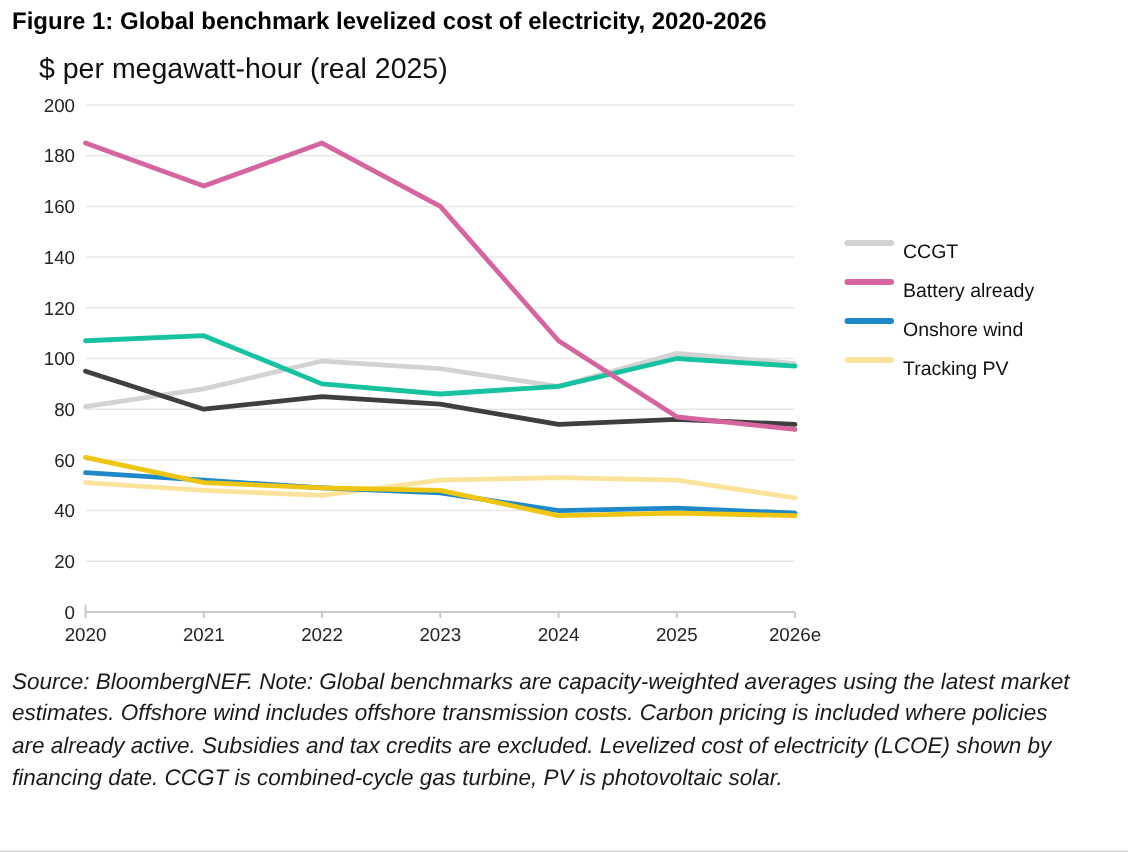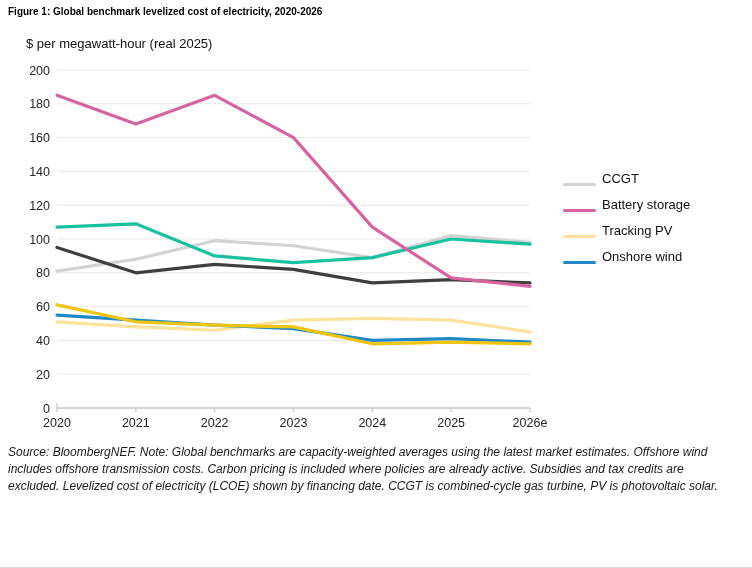--- a/index.html
+++ b/index.html
@@ -1,26 +1,26 @@
 <!DOCTYPE html>
 <html><head>
 <meta charset="utf-8">
 <style>
   html,body{margin:0;padding:0;background:#fff;}
   #fig{position:relative;width:752px;height:568px;background:#fff;
        font-family:"Liberation Sans",sans-serif;overflow:hidden;
        border-bottom:1px solid #d9d9d9;box-sizing:border-box;}
-  #fig-title{position:absolute;left:8px;top:6px;font-size:10px;font-weight:bold;color:#000;}
-  #fig-subtitle{position:absolute;left:26px;top:36px;font-size:13px;color:#111;}
+  #fig-title{position:absolute;left:8px;top:6px;font-size:16px;font-weight:bold;color:#000;}
+  #fig-subtitle{position:absolute;left:26px;top:36px;font-size:19px;color:#111;}
   #chart-svg{position:absolute;left:0;top:58px;}
   #legend{position:absolute;left:563px;top:160px;}
-  .legend-item{display:flex;align-items:flex-end;height:26px;}
+  .legend-item{display:flex;align-items:flex-start;height:26px;}
   .legend-swatch{width:33px;height:3.5px;border-radius:2px;margin-right:6px;flex:0 0 auto;}
   .legend-label{font-size:13px;color:#111;white-space:nowrap;}
-  #footnote{position:absolute;left:8px;top:444px;width:712px;font-size:12px;
+  #footnote{position:absolute;left:8px;top:444px;width:712px;font-size:15px;
             font-style:italic;color:#1a1a1a;line-height:1.42;}
 </style>
 </head>
 <body>
 
 <div id="fig">
   <div id="fig-title">Figure 1: Global benchmark levelized cost of electricity, 2020-2026</div>
   <div id="fig-subtitle">$ per megawatt-hour (real 2025)</div>
   <svg id="chart-svg" width="548" height="378">
       <text x="50" y="354.5" text-anchor="end" font-size="12.5" fill="#262626" font-family="&quot;Liberation Sans&quot;,sans-serif">0</text>
@@ -68,25 +68,25 @@
       <polyline points="57,257.05 135.83333333333331,262.12 214.66666666666666,267.19 293.5,270.57 372.3333333333333,282.4 451.1666666666667,280.71000000000004 530,284.09000000000003" fill="none" stroke="#1f88c9" stroke-width="3.2" stroke-linejoin="round" stroke-linecap="round"></polyline>
       <polyline points="57,246.91 135.83333333333331,263.81 214.66666666666666,267.19 293.5,268.88 372.3333333333333,285.78 451.1666666666667,284.09000000000003 530,285.78" fill="none" stroke="#eec511" stroke-width="3.2" stroke-linejoin="round" stroke-linecap="round"></polyline>
     </svg>
   <div id="legend">
       <div class="legend-item">
         <span class="legend-swatch" style="background: rgb(211, 211, 211);"></span>
         <span class="legend-label">CCGT</span>
       </div>
       <div class="legend-item">
         <span class="legend-swatch" style="background: rgb(214, 101, 159);"></span>
-        <span class="legend-label">Battery storage</span>
+        <span class="legend-label">Battery already</span>
+      </div>
+      <div class="legend-item">
+        <span class="legend-swatch" style="background: rgb(31, 136, 201);"></span>
+        <span class="legend-label">Onshore wind</span>
       </div>
       <div class="legend-item">
         <span class="legend-swatch" style="background: rgb(251, 227, 156);"></span>
         <span class="legend-label">Tracking PV</span>
-      </div>
-      <div class="legend-item">
-        <span class="legend-swatch" style="background: rgb(31, 136, 201);"></span>
-        <span class="legend-label">Onshore wind</span>
       </div>
     </div>
   <div id="footnote">Source: BloombergNEF. Note: Global benchmarks are capacity-weighted averages using the latest market estimates. Offshore wind includes offshore transmission costs. Carbon pricing is included where policies are already active. Subsidies and tax credits are excluded. Levelized cost of electricity (LCOE) shown by financing date. CCGT is combined-cycle gas turbine, PV is photovoltaic solar.</div>
 </div>
 
 </body></html>

